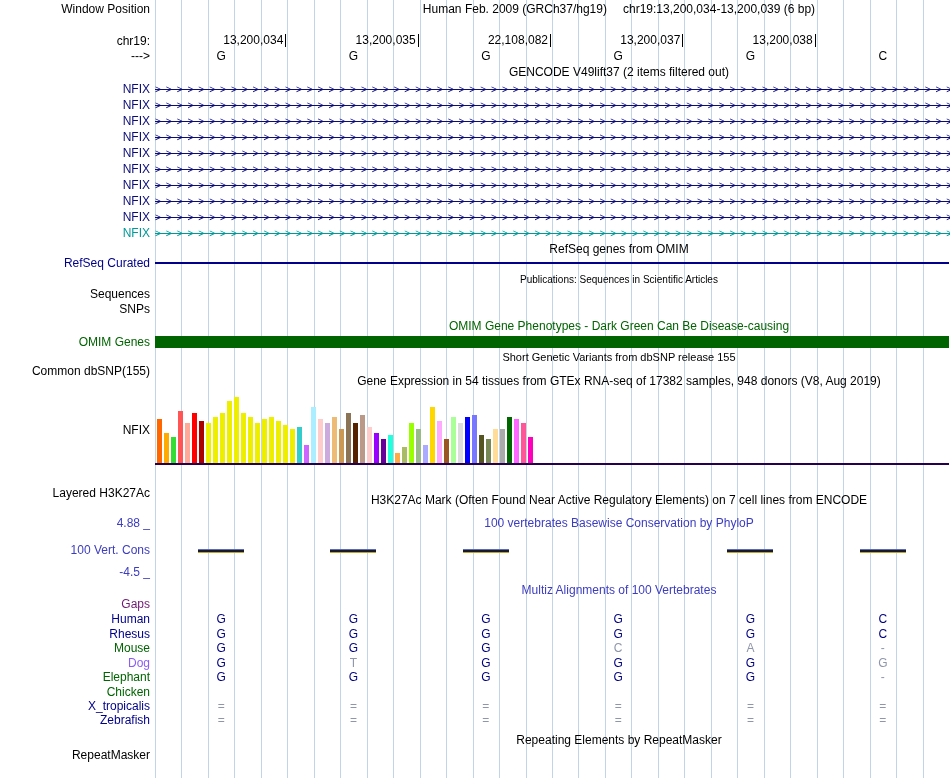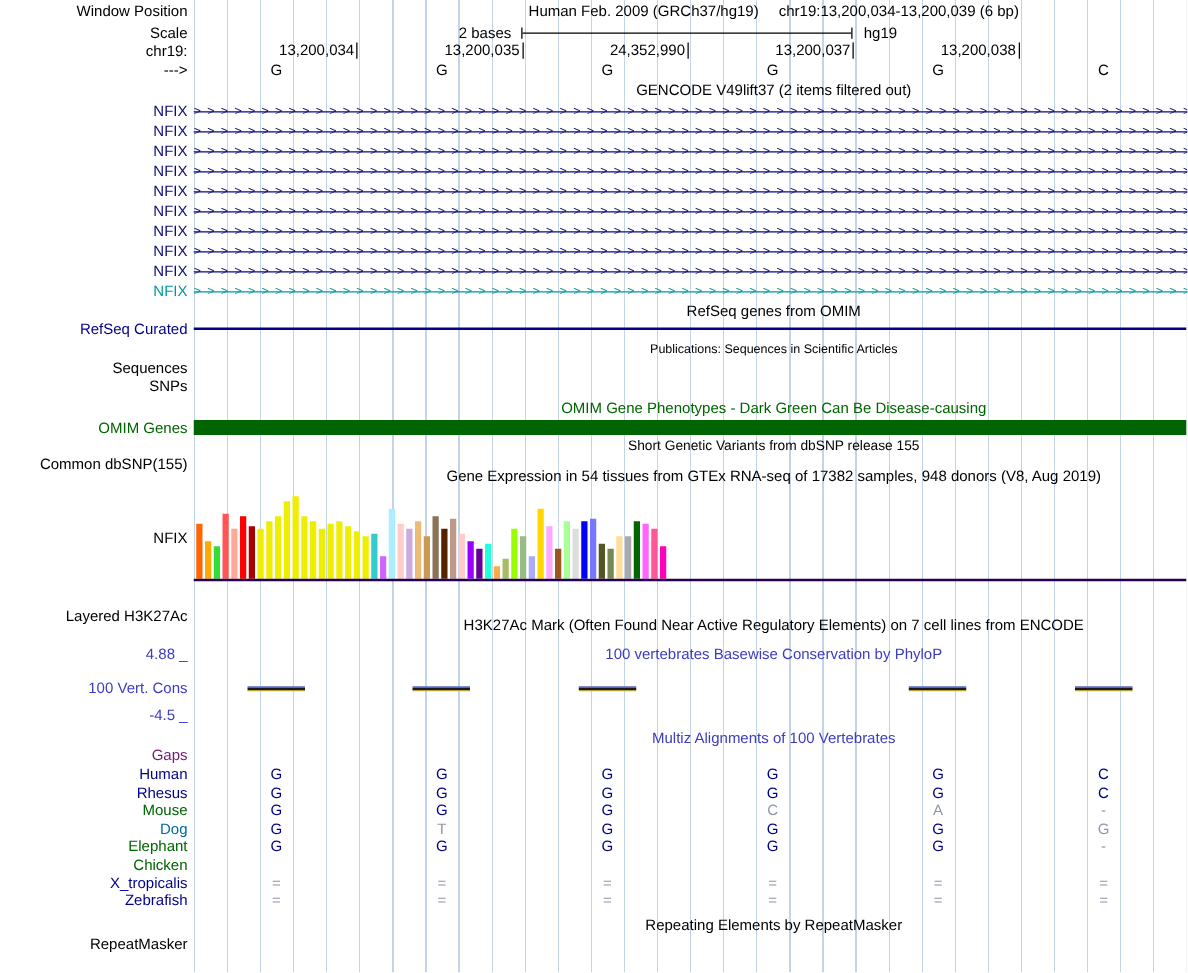--- a/index.html
+++ b/index.html
@@ -61,35 +61,27 @@
 <div class="browser">
   <div class="grid" style="background: repeating-linear-gradient(to right, rgb(195, 212, 230) 0px, rgb(195, 212, 230) 1px, transparent 1px, transparent 26.4667px);"></div>
 
   <div class="row" style="top:2px">
     <div class="label">Window Position</div>
     <div class="track title">
       <span>Human Feb. 2009 (GRCh37/hg19)</span><span class="gap">chr19:13,200,034-13,200,039 (6 bp)</span>
     </div>
   </div>
 
-  <div class="row" style="top:19px">
-    <div class="label">Scale</div>
-    <div class="track">
-      <span class="scale-text">2 bases</span>
-      <div class="scale-bar"></div>
-      <span class="scale-genome">hg19</span>
-    </div>
-  </div>
 
   <div class="row" style="top:34px;height:14px">
     <div class="label">chr19:</div>
     <div class="track">
         <span class="coord" style="left: 31.3333px;">13,200,034</span>
         <span class="coord" style="left: 163.667px;">13,200,035</span>
-        <span class="coord" style="left: 296px;">24,352,990</span>
+        <span class="coord" style="left: 296px;">22,108,082</span>
         <span class="coord" style="left: 428.333px;">13,200,037</span>
         <span class="coord" style="left: 560.667px;">13,200,038</span>
       </div>
   </div>
 
   <div class="row" style="top:49px">
     <div class="label">---&gt;</div>
     <div class="track cells">
         <span class="cell hdr" style="left: 0px; width: 132.333px;">G</span>
         <span class="cell hdr" style="left: 132.333px; width: 132.333px;">G</span>
@@ -322,21 +314,21 @@
       <div class="track cells">
         <span class="cell align" style="left: 0px; width: 132.333px;">G</span>
         <span class="cell align" style="left: 132.333px; width: 132.333px;">G</span>
         <span class="cell align" style="left: 264.667px; width: 132.333px;">G</span>
         <span class="cell align muted" style="left: 397px; width: 132.333px;">C</span>
         <span class="cell align muted" style="left: 529.333px; width: 132.333px;">A</span>
         <span class="cell align muted" style="left: 661.667px; width: 132.333px;">-</span>
       </div>
     </div>
     <div class="row" style="top: 656px;">
-      <div class="label" style="color: #0369a1; padding-left: 44px;">Dog</div>
+      <div class="label" style="color: #8b5cf6; padding-left: 44px;">Dog</div>
       <div class="track cells">
         <span class="cell align" style="left: 0px; width: 132.333px;">G</span>
         <span class="cell align muted" style="left: 132.333px; width: 132.333px;">T</span>
         <span class="cell align" style="left: 264.667px; width: 132.333px;">G</span>
         <span class="cell align" style="left: 397px; width: 132.333px;">G</span>
         <span class="cell align" style="left: 529.333px; width: 132.333px;">G</span>
         <span class="cell align muted" style="left: 661.667px; width: 132.333px;">G</span>
       </div>
     </div>
     <div class="row" style="top: 670px;">

